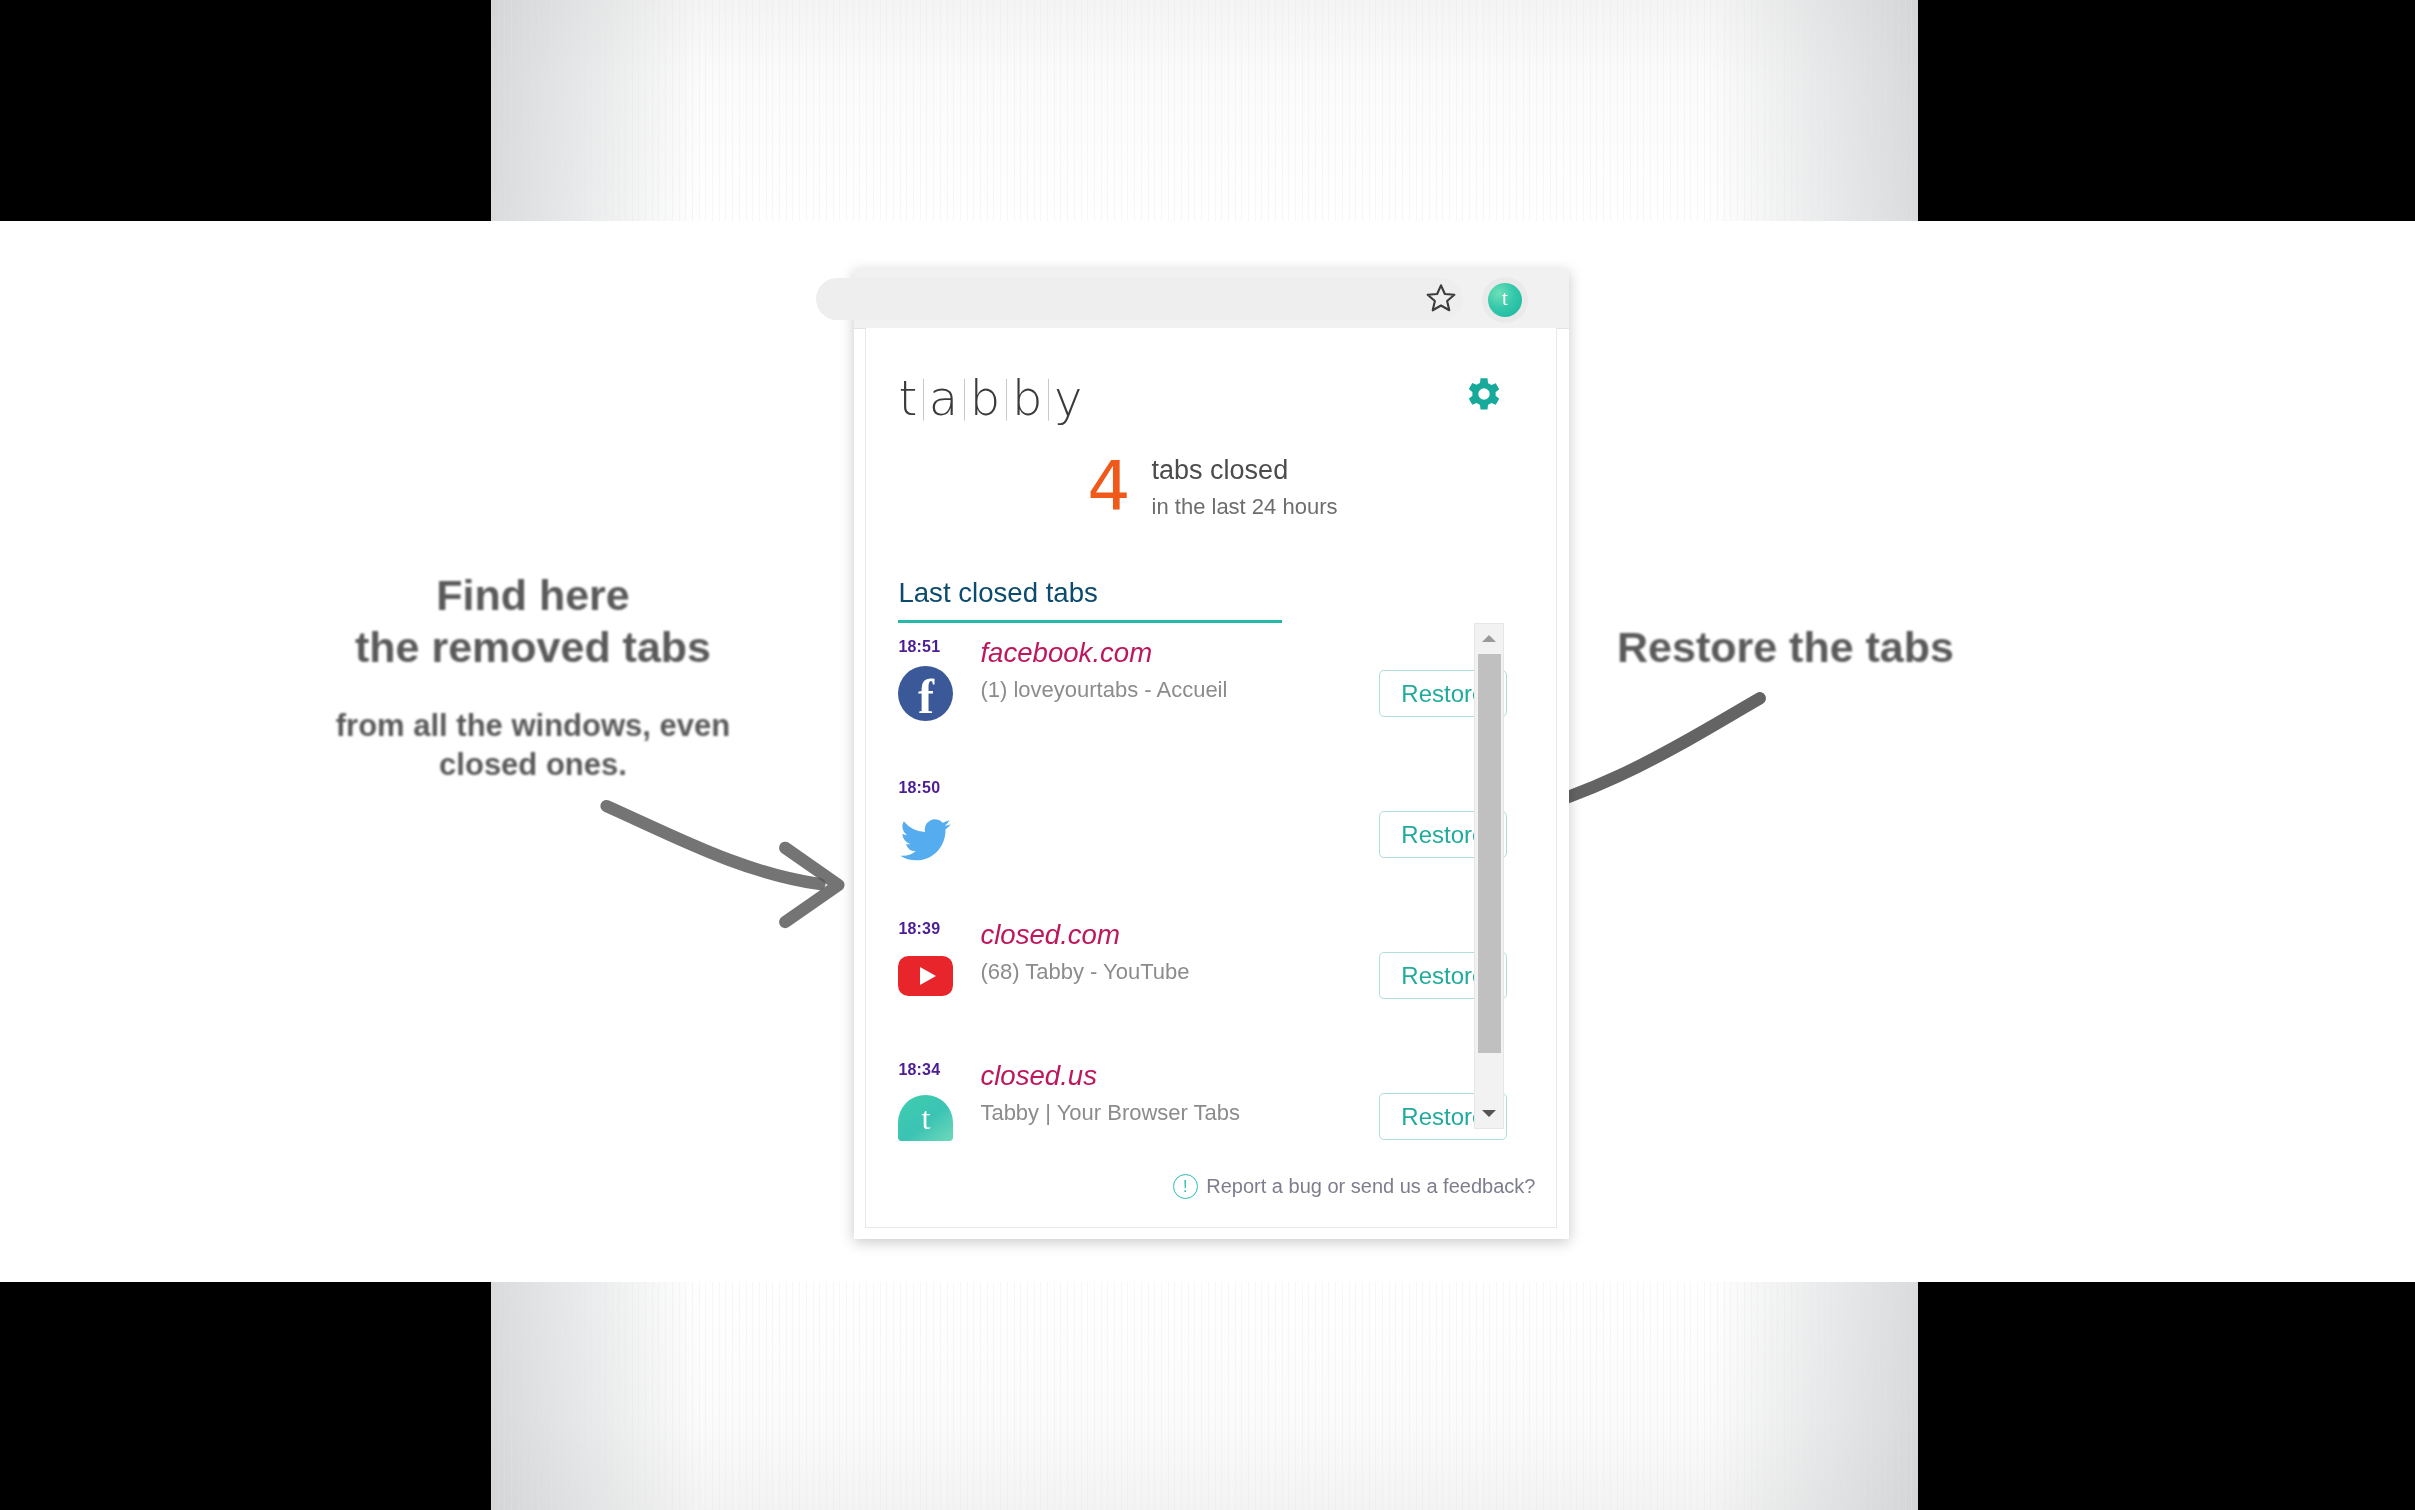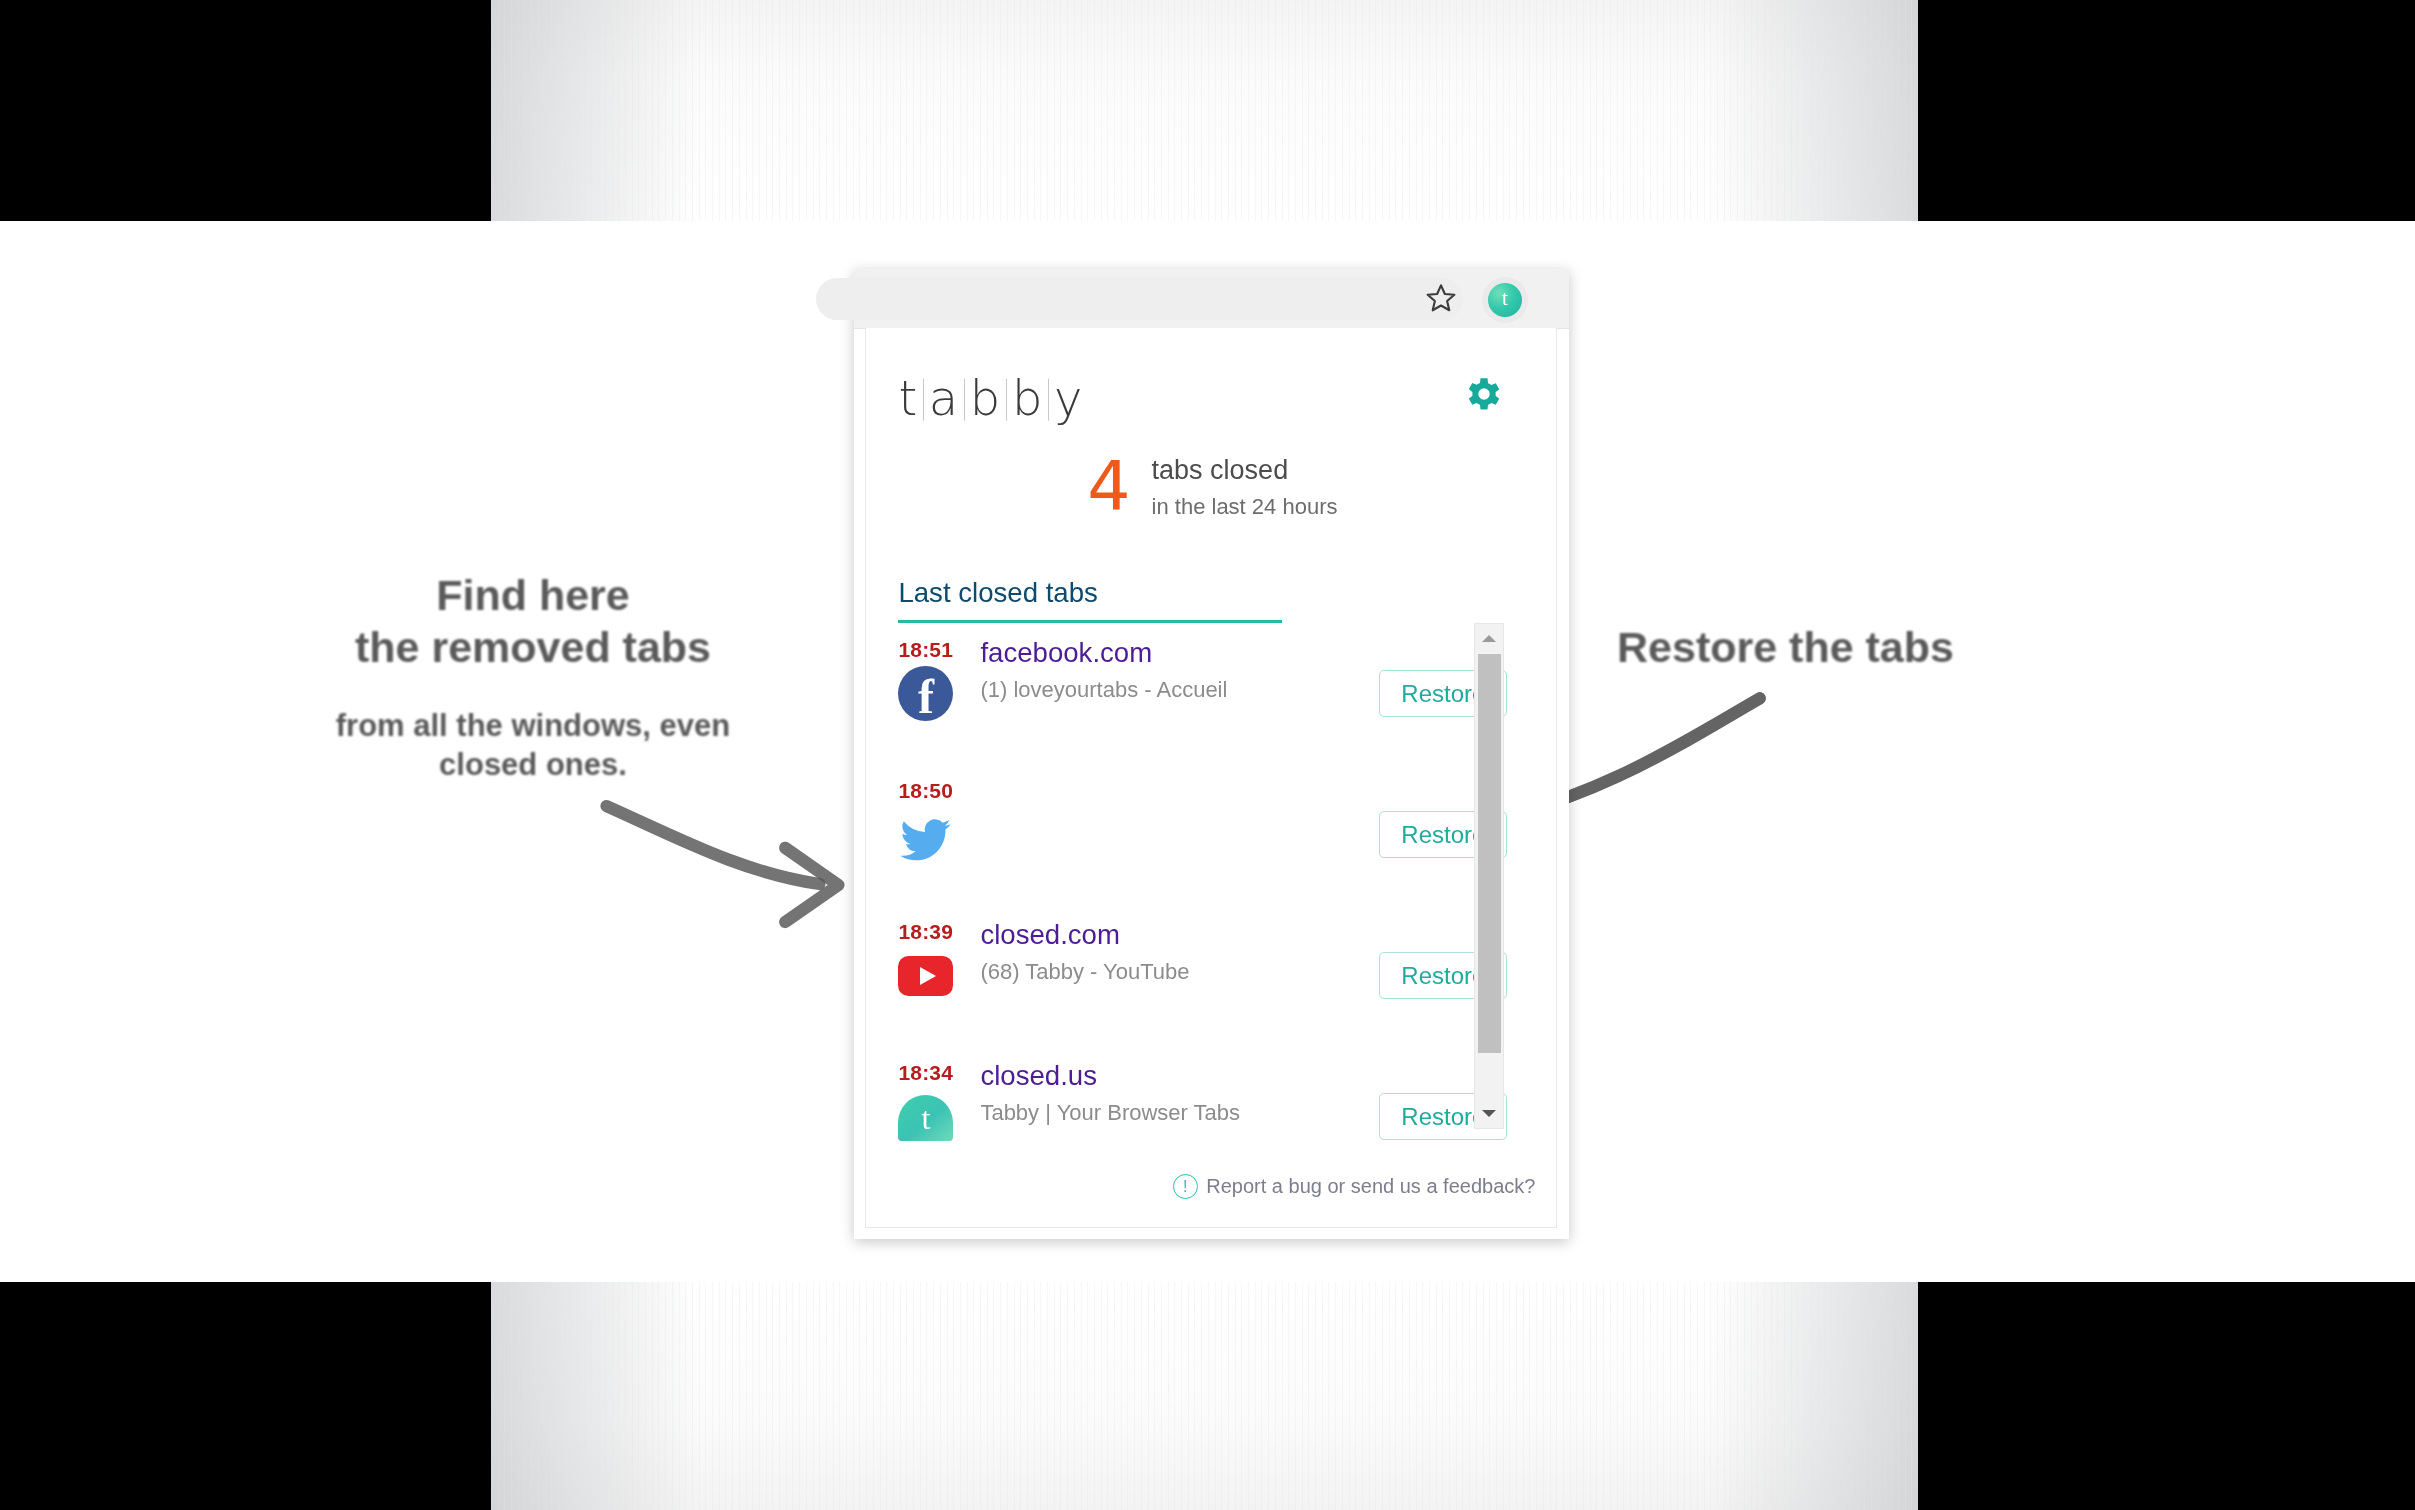--- a/index.html
+++ b/index.html
@@ -209,39 +209,40 @@
   }
   .tab-row {
     position: relative;
     height: 141px;
     padding-left: 28.5px;
     box-sizing: border-box;
   }
   .tab-time {
     position: absolute;
     left: 32px; top: 7.6px;
-    font-size: 21px;
+    font-size: 16px;
     font-weight: bold;
-    color: #b91c1c;
+    color: #4c1d95;
     letter-spacing: 0.2px;
   }
   .tab-favicon {
     position: absolute;
     left: 32px; top: 36px;
     width: 55px; height: 55px;
   }
   .tab-text {
     position: absolute;
     left: 114px; top: 5.7px;
     width: 314px;
   }
   .tab-domain {
     font-size: 27.6px;
-    color: #4c1d95;
+    color: #be185d;
     line-height: 1.2;
+    font-style: italic;
   }
   .tab-title {
     font-size: 22px;
     color: #8c8c8c;
     margin-top: 6.7px;
     line-height: 1.32;
   }
   .restore-button {
     position: absolute;
     right: 17px; top: 40px;

